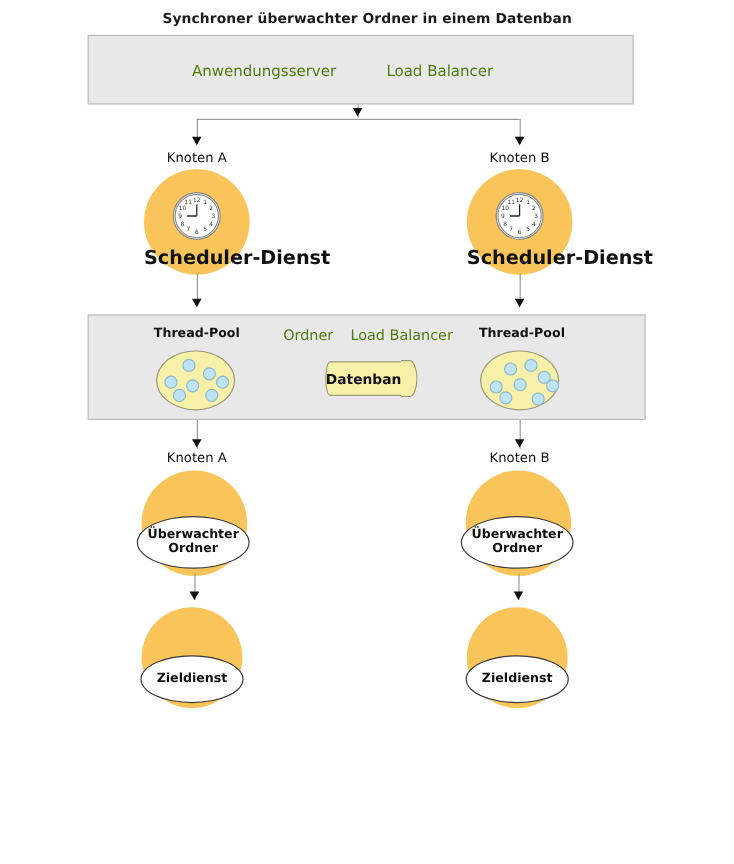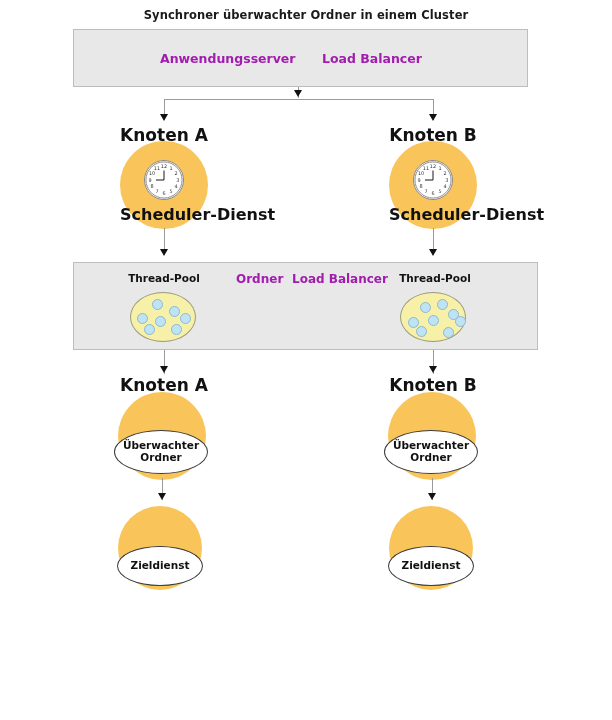--- a/index.html
+++ b/index.html
@@ -50,34 +50,34 @@
   .band-mid {
     left: 73px;
     top: 262px;
     width: 465px;
     height: 88px;
   }
 
   .band-label {
     position: absolute;
     font-size: 12.5px;
-    font-weight: bold;
-    color: #a21caf;
+    font-weight: normal;
+    color: #4d7c0f;
     white-space: nowrap;
   }
   .lbl-appserver { left: 160px; top: 51px; }
   .lbl-loadbal-top { left: 322px; top: 51px; }
   .lbl-quartz { left: 236px; top: 272px; font-size: 12px; }
   .lbl-loadbal-mid { left: 292px; top: 272px; font-size: 12px; }
 
   
   .node-label {
     position: absolute;
-    font-size: 17px;
-    font-weight: bold;
+    font-size: 11px;
+    font-weight: normal;
     color: #111;
     white-space: nowrap;
     text-align: center;
   }
 
   
   .circle {
     position: absolute;
     border-radius: 50%;
     background: #F9C55A;
@@ -201,21 +201,21 @@
     border-left: 4px solid transparent;
     border-right: 4px solid transparent;
     border-top: 7px solid #111;
   }
 </style>
 </head>
 <body>
 
 <div id="diagram">
 
-  <div class="title">Synchroner überwachter Ordner in einem Cluster</div>
+  <div class="title">Synchroner überwachter Ordner in einem Datenban</div>
 
   <div class="band band-top"></div>
   <div class="band-label lbl-appserver">Anwendungsserver</div>
   <div class="band-label lbl-loadbal-top">Load Balancer</div>
 
   <div class="conn conn-v" style="left:298px; top:87px; height:11px;"></div>
   <div class="arrow-down" style="left:294px; top:90px;"></div>
   <div class="conn conn-h" style="left:164px; top:99px; width:269px;"></div>
   <div class="conn conn-v" style="left:164px; top:99px; height:21px;"></div>
   <div class="conn conn-v" style="left:433px; top:99px; height:21px;"></div>
@@ -287,20 +287,25 @@
 
   <div class="pool" style="left:130px; top:292px; width:66px; height:50px;"></div>
   <div class="dot" style="left:152px; top:299px; width:11px; height:11px;"></div>
   <div class="dot" style="left:169px; top:306px; width:11px; height:11px;"></div>
   <div class="dot" style="left:180px; top:313px; width:11px; height:11px;"></div>
   <div class="dot" style="left:137px; top:313px; width:11px; height:11px;"></div>
   <div class="dot" style="left:155px; top:316px; width:11px; height:11px;"></div>
   <div class="dot" style="left:144px; top:324px; width:11px; height:11px;"></div>
   <div class="dot" style="left:171px; top:324px; width:11px; height:11px;"></div>
 
+  <div class="db" style="left:271px; top:301px; width:76px; height:29px;">
+    <div class="db-body"></div>
+    <div class="db-cap"></div>
+    <div class="db-label">Datenban</div>
+  </div>
 
   <div class="pool" style="left:400px; top:292px; width:66px; height:50px;"></div>
   <div class="dot" style="left:420px; top:302px; width:11px; height:11px;"></div>
   <div class="dot" style="left:437px; top:299px; width:11px; height:11px;"></div>
   <div class="dot" style="left:448px; top:309px; width:11px; height:11px;"></div>
   <div class="dot" style="left:455px; top:316px; width:11px; height:11px;"></div>
   <div class="dot" style="left:408px; top:317px; width:11px; height:11px;"></div>
   <div class="dot" style="left:428px; top:315px; width:11px; height:11px;"></div>
   <div class="dot" style="left:416px; top:326px; width:11px; height:11px;"></div>
   <div class="dot" style="left:443px; top:327px; width:11px; height:11px;"></div>

